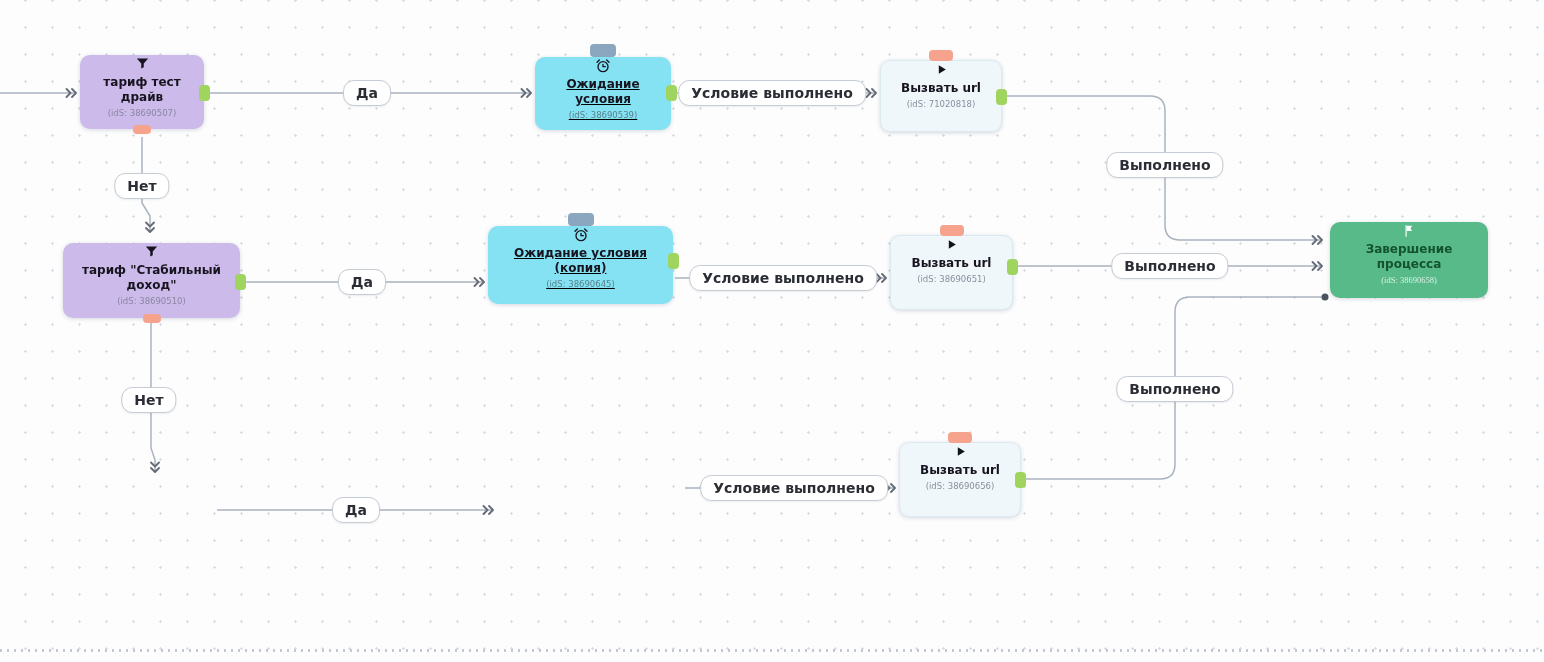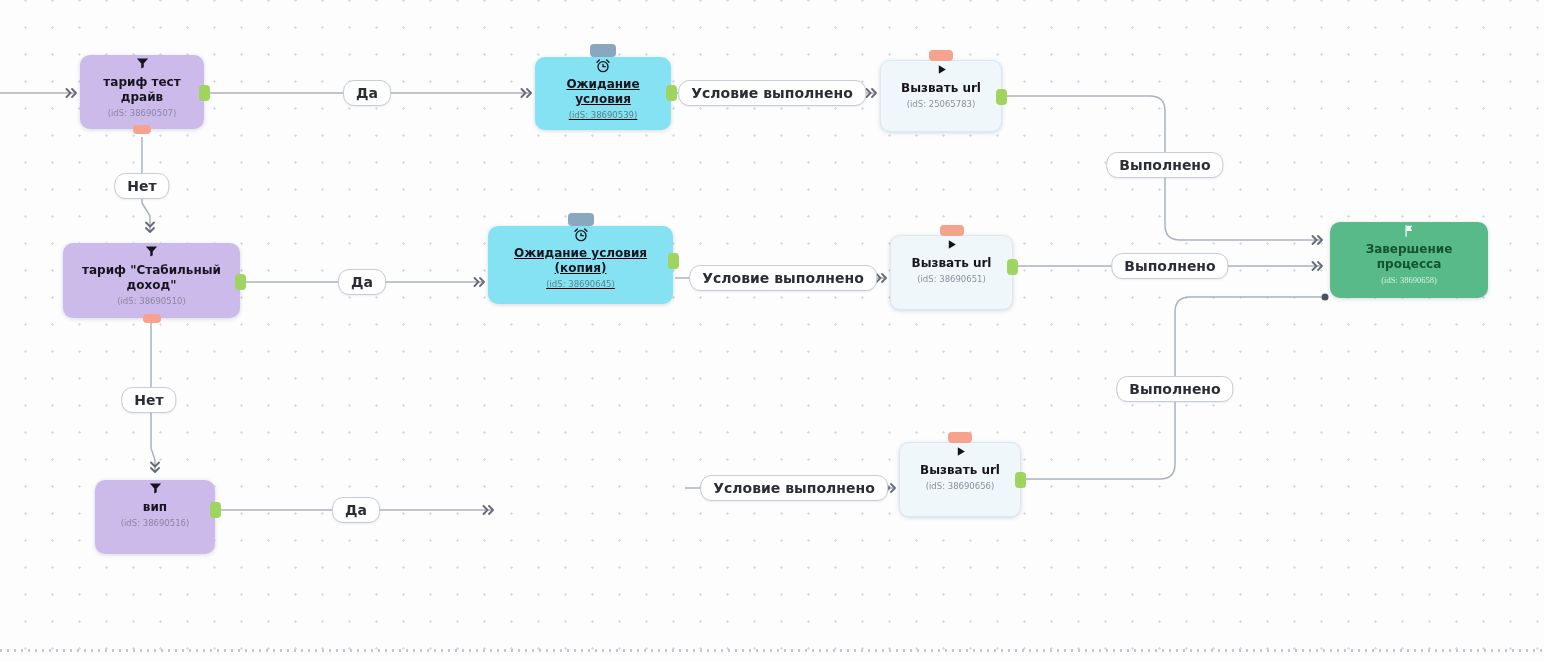--- a/index.html
+++ b/index.html
@@ -100,30 +100,20 @@
       <svg width="15" height="15" viewBox="0 0 24 24">
           <path d="M3 4h18l-7 8v6l-4 2v-8z" fill="#17141f"></path>
         </svg>
     </div>
     <div class="title">тариф "Стабильный доход"</div>
     <div class="subtitle">(idS: 38690510)</div>
     <div class="port right" style="top:31px;"></div>
     <div class="port bottom"></div>
   </div>
 
-  <div class="node purple" style="left:95px; top:480px; width:120px; height:74px;">
-    <div class="n-icon">
-      <svg width="15" height="15" viewBox="0 0 24 24">
-          <path d="M3 4h18l-7 8v6l-4 2v-8z" fill="#17141f"></path>
-        </svg>
-    </div>
-    <div class="title">вип</div>
-    <div class="subtitle">(idS: 38690516)</div>
-    <div class="port right" style="top:22px;"></div>
-  </div>
 
   <div class="node cyan" style="left:535px; top:57px; width:136px; height:73px;">
     <div class="port top-gray"></div>
     <div class="n-icon">
       <svg width="16" height="16" viewBox="0 0 24 24" fill="none" stroke="#17141f" stroke-width="2" stroke-linecap="round">
         <circle cx="12" cy="13" r="7.5"></circle>
           <path d="M12 9.5V13h3.5"></path>
           <path d="M3 6.5L6.5 3M21 6.5L17.5 3"></path>
       </svg>
     </div>
@@ -148,21 +138,21 @@
 
 
   <div class="node url" style="left:880px; top:60px; width:122px; height:72px;">
     <div class="port top-salmon"></div>
     <div class="n-icon">
       <svg width="13" height="13" viewBox="0 0 24 24">
           <path d="M7 4l13 8-13 8z" fill="#111319"></path>
         </svg>
     </div>
     <div class="title">Вызвать url</div>
-    <div class="subtitle">(idS: 25065783)</div>
+    <div class="subtitle">(idS: 71020818)</div>
     <div class="port right" style="top:28px;"></div>
   </div>
 
   <div class="node url" style="left:890px; top:235px; width:123px; height:75px;">
     <div class="port top-salmon"></div>
     <div class="n-icon">
       <svg width="13" height="13" viewBox="0 0 24 24">
           <path d="M7 4l13 8-13 8z" fill="#111319"></path>
         </svg>
     </div>

